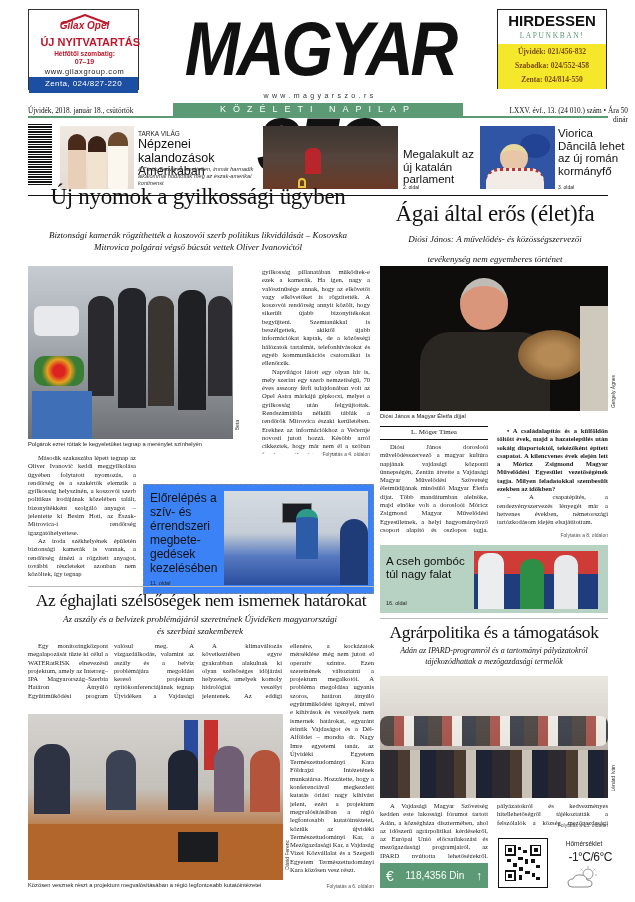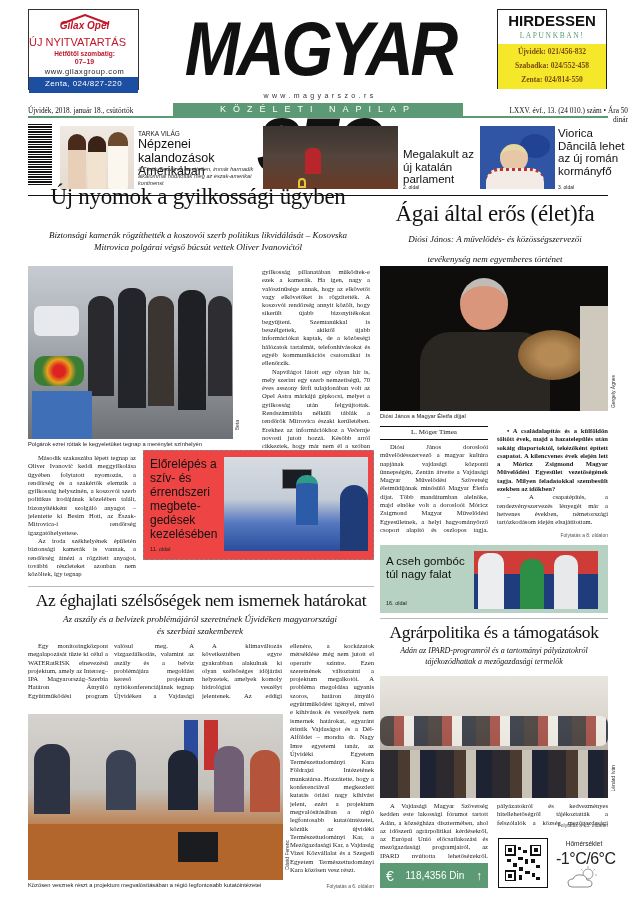--- a/index.html
+++ b/index.html
@@ -22,21 +22,21 @@
 </head>
 <body>
 
 <div class="abs" style="left:28px;top:9px;width:111px;height:81px;border:1px solid #333;background:#fff;">
   <div class="abs sans" style="left:28px;top:4px;width:56px;height:14px;">
     <svg width="56" height="16" viewBox="0 0 56 16">
       <path d="M4 10 L28 1 L52 10" stroke="#c0172a" stroke-width="2" fill="none"></path>
     </svg>
   </div>
   <div class="abs sans" style="left:0;top:10px;width:111px;text-align:center;font-size:10px;font-weight:bold;color:#c0172a;font-style:italic;">Gilax Opel</div>
-  <div class="abs sans" style="left:0;top:26px;width:111px;text-align:left;font-size:11px;font-weight:normal;color:#c0172a;">ÚJ NYITVATARTÁS</div>
+  <div class="abs sans" style="left:0;top:26px;width:111px;text-align:right;font-size:11px;font-weight:bold;color:#c0172a;">ÚJ NYITVATARTÁS</div>
   <div class="abs sans" style="left:0;top:40px;width:111px;text-align:center;font-size:6.5px;font-weight:bold;color:#c0172a;">Hétfőtől szombatig:</div>
   <div class="abs sans" style="left:0;top:48px;width:111px;text-align:center;font-size:7px;font-weight:bold;color:#c0172a;">07–19</div>
   <div class="abs sans" style="left:0;top:57px;width:111px;text-align:center;font-size:7.5px;color:#222;letter-spacing:0.6px;">www.gilaxgroup.com</div>
   <div class="abs sans" style="left:0;top:67px;width:109px;height:16px;line-height:13px;background:#1c4ea1;color:#fff;text-align:center;font-size:8px;letter-spacing:0.4px;">Zenta, 024/827-220</div>
 </div>
 
 <div class="abs sans" style="left:165px;top:0;width:310px;height:80px;text-align:center;font-size:66px;font-weight:bold;font-style:italic;letter-spacing:-3px;line-height:84px;transform:scaleY(1.15);transform-origin:top;color:#111;">MAGYAR SZÓ</div>
 <div class="abs sans" style="left:175px;top:92px;width:290px;text-align:center;font-size:7px;letter-spacing:3.4px;color:#333;">www.magyarszo.rs</div>
 <div class="abs sans" style="left:173px;top:103px;width:290px;height:13px;line-height:13px;background:#5b9a74;color:#fff;text-align:center;font-size:9px;letter-spacing:7px;">KÖZÉLETI NAPILAP</div>
 
@@ -102,21 +102,21 @@
   <p>Második szakaszába lépett tegnap az Oliver Ivanović keddi meggyilkolása ügyében folytatott nyomozás, a rendőrség és a szakértők elemzik a gyilkosság helyszínén, a koszovói szerb politikus irodájának közelében talált, bizonyítékként szolgáló anyagot – jelentette ki Besim Hoti, az Észak-Mitrovica-i rendőrség igazgatóhelyettese.</p>
   <p>Az iroda székhelyének épületén biztonsági kamerák is vannak, a rendőrség átnézi a rögzített anyagot, további részleteket azonban nem közöltek, így tegnap</p>
 </div>
 
 <div class="abs body-text" style="left:262px;top:268px;width:108px;height:186px;overflow:hidden;">
   <p style="text-indent:0;">gyilkosság pillanatában működtek-e ezek a kamerák. Ha igen, nagy a valószínűsége annak, hogy az elkövetőt vagy elkövetőket is rögzítették. A koszovói rendőrség annyit közölt, hogy sikerült újabb bizonyítékokat begyűjteni. Szemtanúkkal is beszélgettek, akiktől újabb információkat kaptak, de a közösségi hálózatok tartalmát, telefonhívásokat és egyéb kommunikációs csatornákat is ellenőrzik.</p>
   <p>Napvilágot látott egy olyan hír is, mely szerint egy szerb nemzetiségű, 70 éves asszony férfi tulajdonában volt az Opel Astra márkájú gépkocsi, melyet a gyilkosság után felgyújtottak. Rendszámtábla nélküli táblák a rendőrök Mitrovica északi kerületében. Erekhez az információkhoz a Večernje novosti jutott hozzá. Később arról cikkeztek, hogy már nem él a szóban forgó személy, így továbbra is az a kérdés, hogyan jutottak a járműhöz az elkövetők.</p>
 </div>
 <div class="abs cont" style="left:262px;top:451px;width:108px;">Folytatás a 4. oldalon</div>
 
-<div class="abs" style="left:143px;top:450px;width:231px;height:110px;border:1px dashed #888;background:#ef4444;">
+<div class="abs" style="left:143px;top:484px;width:231px;height:110px;border:1px dashed #888;background:#3b82f6;">
   <div class="abs sans" style="left:6px;top:6px;width:68px;font-size:12px;line-height:14px;color:#111;">Előrelépés a szív- és érrendszeri megbete-gedések kezelésében</div>
   <div class="abs sans" style="left:6px;top:95px;font-size:5.5px;color:#222;">11. oldal</div>
   <div class="photo" style="left:80px;top:6px;width:144px;height:94px;background:linear-gradient(180deg,#d7dce2 0%,#c4ccd6 45%,#5578c0 70%,#2a4e9c 100%);">
     <div class="abs" style="left:58px;top:12px;width:30px;height:20px;background:#1a1d24;border:1px solid #888;"></div>
     <div class="abs" style="left:72px;top:18px;width:22px;height:50px;background:#2c5ca8;border-radius:10px 10px 0 0;border-top:8px solid #2e9a8a;"></div>
     <div class="abs" style="left:116px;top:28px;width:28px;height:66px;background:#1f3c78;border-radius:14px 14px 0 0;"></div>
   </div>
 </div>
 
 <div class="abs headline" style="left:382px;top:201px;width:226px;font-size:23px;">Ágai által erős (élet)fa</div>
@@ -228,21 +228,21 @@
       <rect x="31" y="20" width="4" height="3" fill="#111"></rect>
     <rect x="14" y="22" width="4" height="4" fill="#111"></rect>
       <rect x="20" y="26" width="5" height="3" fill="#111"></rect>
     <rect x="14" y="30" width="3" height="5" fill="#111"></rect>
       <rect x="27" y="28" width="3" height="4" fill="#111"></rect>
     <rect x="31" y="32" width="4" height="3" fill="#111"></rect>
   </svg>
 </div>
 
 <div class="abs sans" style="left:560px;top:840px;width:48px;text-align:center;font-size:6.5px;color:#222;">Hőmérséklet</div>
-<div class="abs sans" style="left:556px;top:850px;width:56px;text-align:left;font-size:16px;color:#222;letter-spacing:-0.5px;">-1°C/6°C</div>
+<div class="abs sans" style="left:556px;top:850px;width:56px;text-align:right;font-size:12px;color:#222;letter-spacing:-0.5px;">-1°C/6°C</div>
 <div class="abs" style="left:566px;top:866px;width:36px;height:24px;">
   <svg width="36" height="24" viewBox="0 0 36 24">
     <circle cx="22" cy="8" r="5" fill="none" stroke="#999" stroke-width="1"></circle>
     <g stroke="#999" stroke-width="0.8">
       <line x1="22" y1="0" x2="22" y2="2"></line>
         <line x1="29" y1="3" x2="27.5" y2="4.5"></line>
       <line x1="31" y1="9" x2="29" y2="9"></line>
         <line x1="15" y1="3" x2="16.5" y2="4.5"></line>
     </g>
     <path d="M6 21 Q2 21 2 17 Q2 13 7 13 Q9 8 15 9 Q20 9 21 14 Q26 14 26 18 Q26 21 22 21 Z" fill="#fff" stroke="#888" stroke-width="1"></path>

